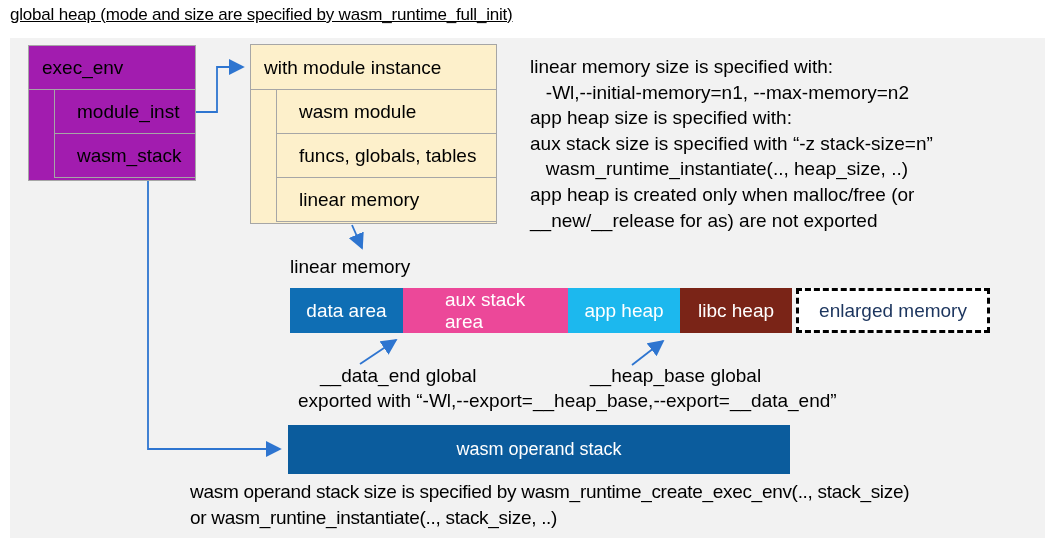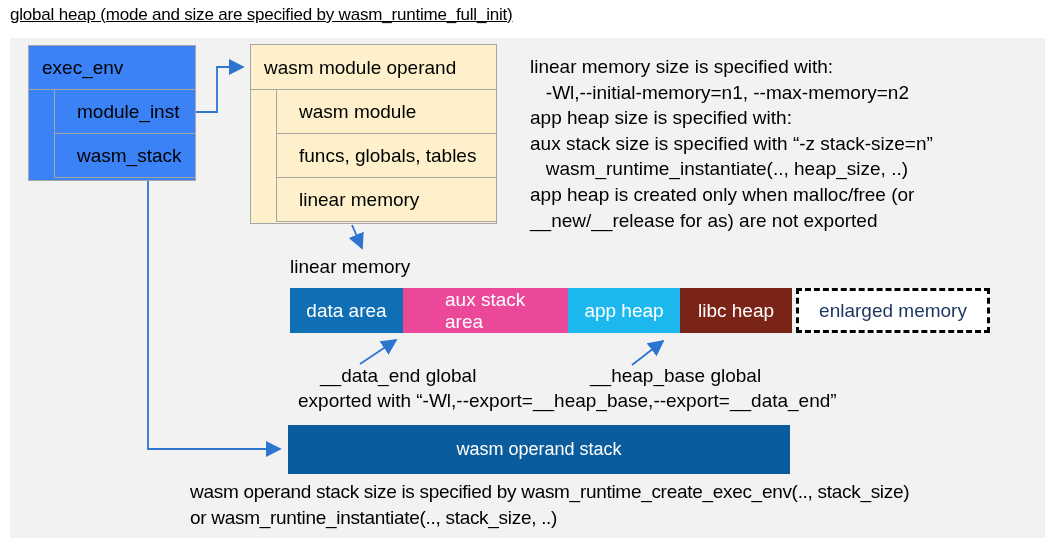--- a/index.html
+++ b/index.html
@@ -15,21 +15,21 @@
     position:absolute;left:10px;top:38px;width:1035px;height:500px;
   }
   .connectors{position:absolute;left:0;top:0;width:1035px;height:500px;pointer-events:none;}
   .connectors polyline,.connectors line{fill:none;stroke:#2e75d0;stroke-width:1.8px;}
   .connectors .arrowhead{fill:#2e75d0;}
 
   .box{position:absolute;border:1px solid #a6a6a6;box-sizing:border-box;}
   .box-header{height:44px;line-height:44px;padding-left:13px;font-size:19px;border-bottom:1px solid #a6a6a6;box-sizing:border-box;}
   .box-rows{position:absolute;left:25px;right:-1px;top:44px;bottom:-1px;}
   .box-row{height:45px;line-height:44px;padding-left:22px;font-size:19px;border:1px solid #a6a6a6;margin-top:-1px;box-sizing:border-box;}
-  .pink,.pink .box-row{background:#3b82f6;}
+  .pink,.pink .box-row{background:#a21caf;}
   .cream,.cream .box-row{background:#fdf0cb;}
 
   .exec-env{left:18px;top:7px;width:168px;height:136px;}
   .module-instance{left:240px;top:6px;width:247px;height:180px;}
   .module-instance .box-header{height:45px;line-height:45px;}
   .module-instance .box-rows{top:45px;}
 
   .notes{position:absolute;left:520px;top:16px;font-size:19px;line-height:25.6px;color:#000;}
   .note-line{white-space:pre;}
 
@@ -78,21 +78,21 @@
 
     <div class="box pink exec-env">
       <div class="box-header">exec_env</div>
       <div class="box-rows">
         <div class="box-row">module_inst</div>
         <div class="box-row">wasm_stack</div>
       </div>
     </div>
 
     <div class="box cream module-instance">
-      <div class="box-header">wasm module operand</div>
+      <div class="box-header">with module instance</div>
       <div class="box-rows">
         <div class="box-row">wasm module</div>
         <div class="box-row">funcs, globals, tables</div>
         <div class="box-row">linear memory</div>
       </div>
     </div>
 
     <div class="notes">
       <div class="note-line">linear memory size is specified with:</div>
       <div class="note-line">   -Wl,--initial-memory=n1, --max-memory=n2</div>

